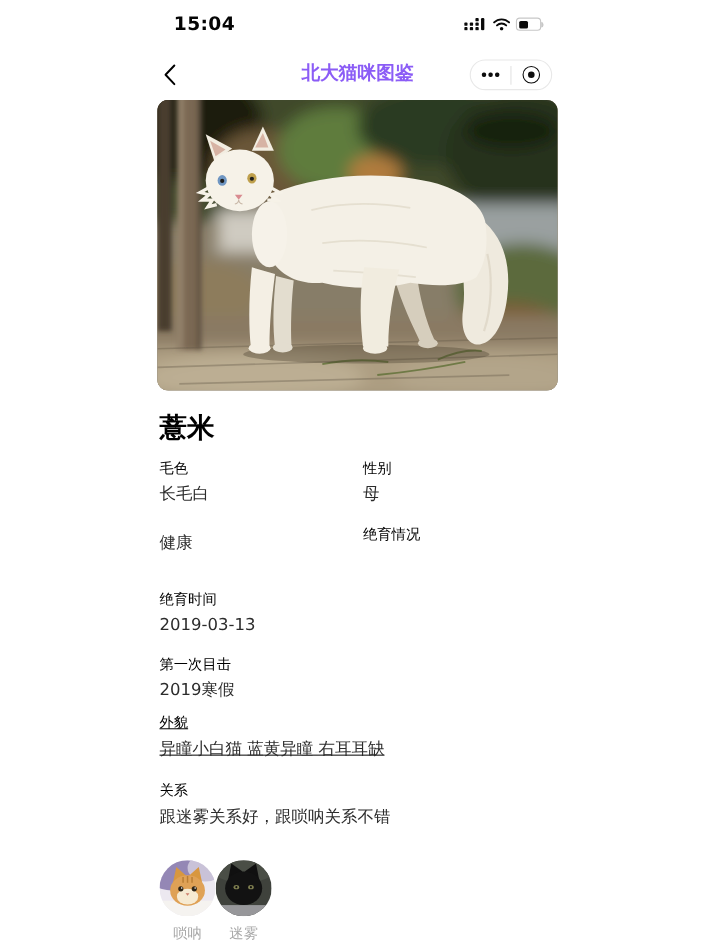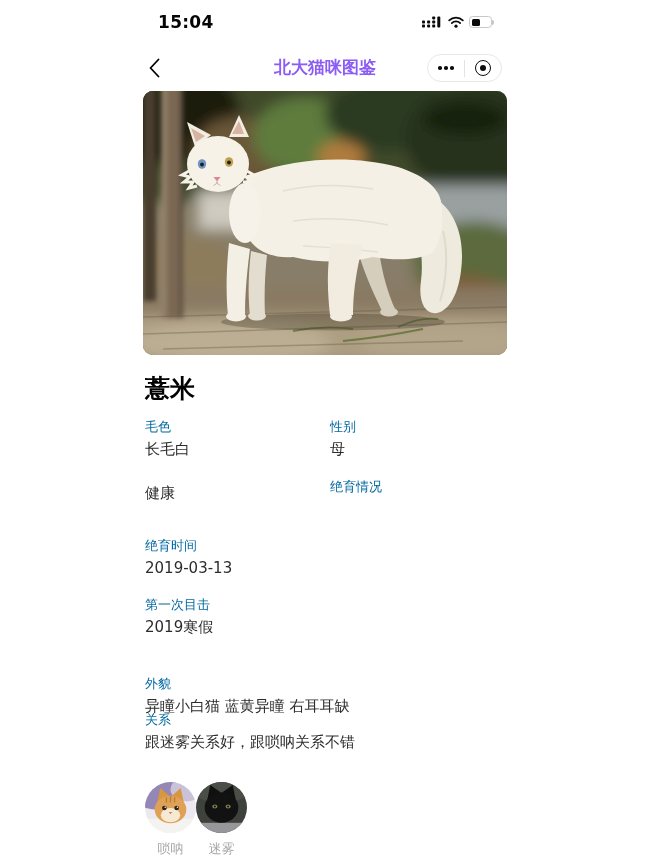--- a/index.html
+++ b/index.html
@@ -38,25 +38,25 @@
 
   
   .photo { position:absolute; top:91px; left:0; width:364px; height:264px;
     border-radius:10px; overflow:hidden; background:#877d68; cursor:pointer; }
   .photo svg { display:block; }
 
   
   .cat-name { position:absolute; left:2px; top:372px; font-size:25px; font-weight:700; color:#000; }
   .field { position:absolute; width:178px; }
   .field.wide { width:345px; }
-  .field .lbl { font-size:13px; line-height:16px; color:#0369a1; }
+  .field .lbl { font-size:13px; line-height:16px; color:#000000; }
   .field .val { margin-top:5px; font-size:15px; line-height:19px; color:#2c2c2c; }
   .c1 { left:2px; } .c2 { left:187px; }
   .r1 { top:419px; } .r2 { top:479px; } .r3 { top:538px; }
-  .r4 { top:597px; } .r5 { top:676px; } .r6 { top:712px; }
+  .r4 { top:597px; } .r5 { top:650px;text-decoration:underline; } .r6 { top:712px; }
 
   
   .related { position:absolute; left:2px; top:782px; display:flex; }
   .cat-chip { width:51px; text-align:center; cursor:pointer; }
   .avatar { width:51px; height:51px; border-radius:50%; overflow:hidden; }
   .avatar svg { display:block; }
   .chip-label { margin-top:7px; font-size:13px; color:#a8a8a8; }
 
   
   .watermark { position:absolute; left:110px; top:830px; width:145px; height:32px; }

